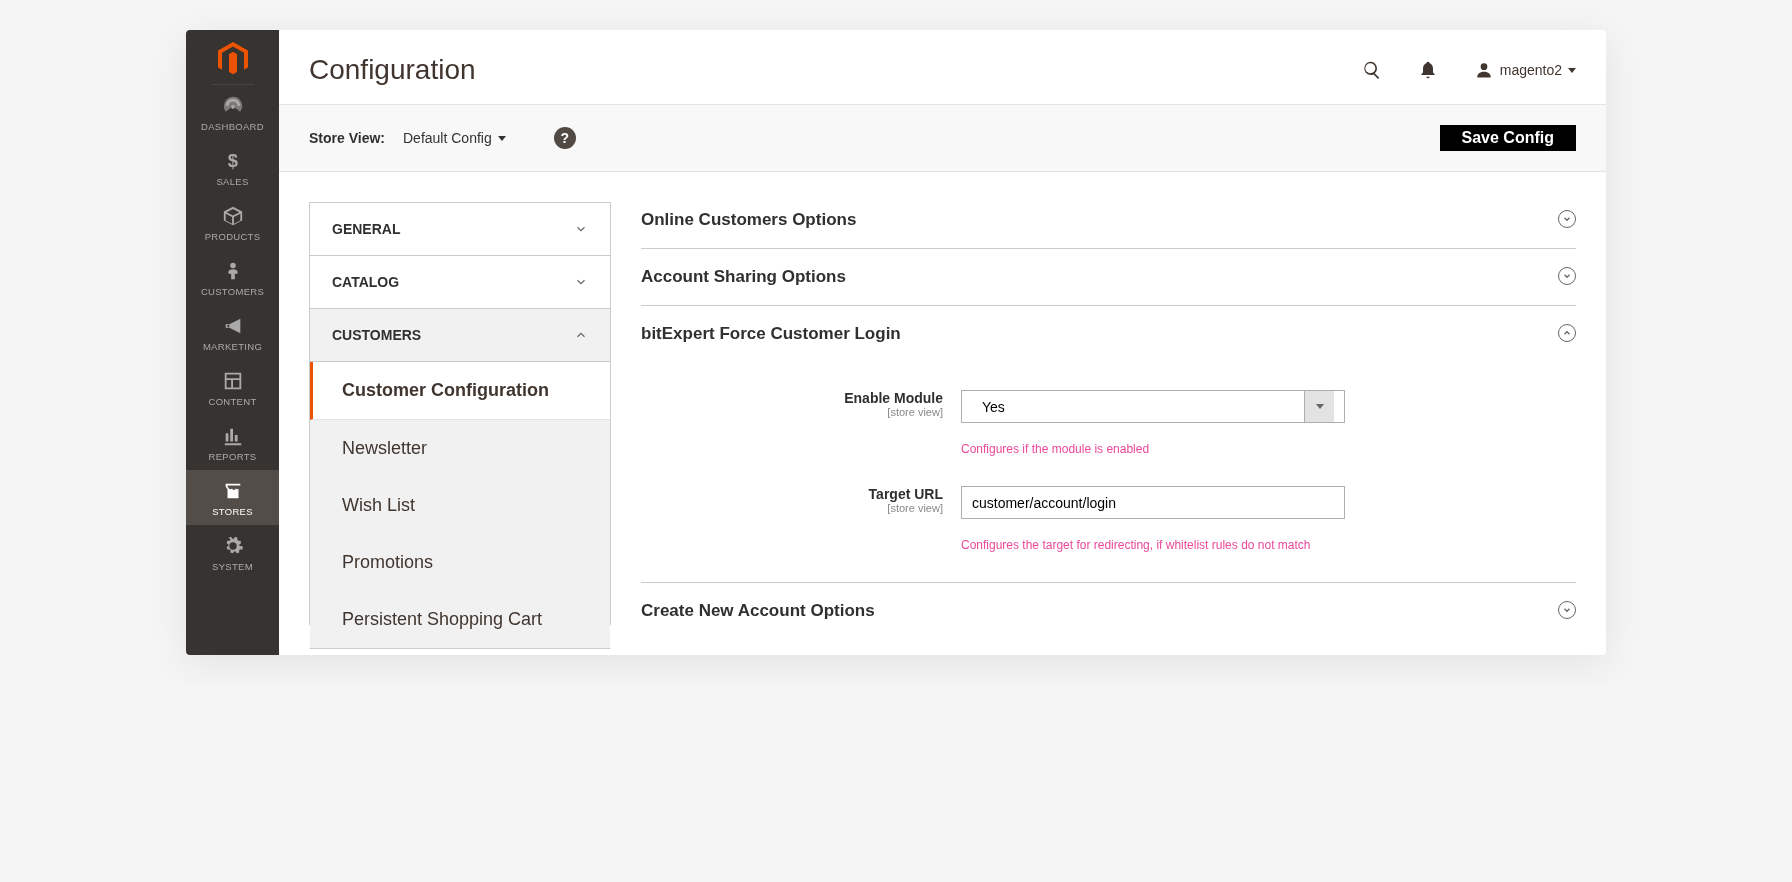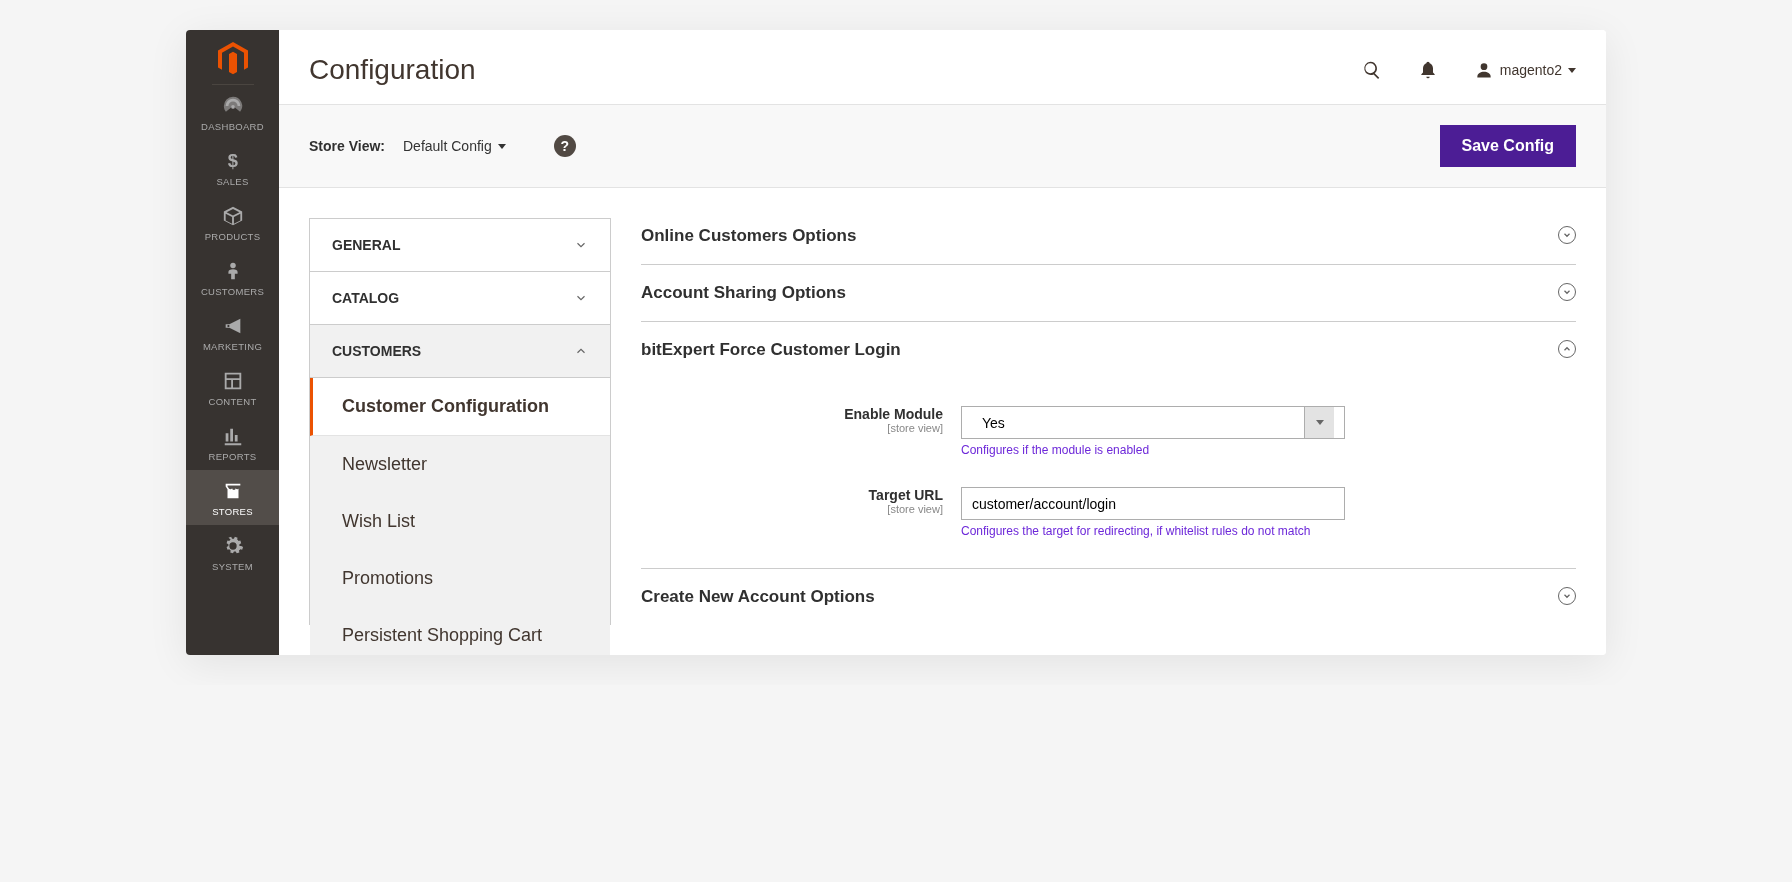--- a/index.html
+++ b/index.html
@@ -15,21 +15,21 @@
 .header-row { display: flex; justify-content: space-between; align-items: center; padding: 24px 30px 18px; }
 .page-title { font-size: 28px; font-weight: 400; color: #41362f; }
 .header-actions { display: flex; align-items: center; gap: 36px; }
 .header-actions svg { width: 20px; height: 20px; fill: #41362f; cursor:pointer;}
 .user-menu { display: flex; align-items: center; gap: 6px; font-size: 14px; color: #41362f; cursor:pointer;}
 .toolbar { background: #f8f8f8; border-top: 1px solid #e3e3e3; border-bottom: 1px solid #e3e3e3; padding: 20px 30px; display: flex; justify-content: space-between; align-items: center; }
 .store-view { display: flex; align-items: center; gap: 18px; font-size: 14px; justify-content: center; }
 .store-view-label { font-weight: 700; color: #303030;}
 .store-dropdown { display: flex; align-items: center; gap: 6px; cursor:pointer; color:#333;}
 .help-icon { width: 22px; height: 22px; background: #514943; border-radius: 50%; color: #fff; display: flex; align-items: center; justify-content: center; font-size: 14px; font-weight: 700; margin-left: 30px; cursor:pointer;}
-.save-btn { background: #4c1d95; color: #fff; border: none; padding: 12px 22px; font-size: 16px; font-weight: 600; cursor: pointer; }
+.save-btn { background: #000000; color: #fff; border: none; padding: 4px 22px; font-size: 16px; font-weight: 600; cursor: pointer; }
 .content-row { flex: 1; display: flex; padding: 30px; gap: 0; overflow:hidden;}
 .config-nav { width: 302px; border: 1px solid #ccc; border-bottom:none;}
 .config-tab { padding: 18px 22px; border-bottom: 1px solid #ccc; font-weight: 700; font-size: 14px; color: #303030; display: flex; justify-content: space-between; align-items: center; cursor:pointer; background:#fff;}
 .config-tab.expanded { background: #f1f1f1;}
 .chevron { width: 14px; height: 14px; }
 .sub-items { border-bottom: 1px solid #ccc; }
 .sub-item { padding: 18px 22px 18px 32px; font-size: 18px; color: #41362f; cursor:pointer; background:#f1f1f1;}
 .sub-item.active { background: #fff; font-weight: 600; border-left: 3px solid #eb5202; padding-left:29px; border-bottom:1px solid #e3e3e3;}
 .config-content { flex: 1; padding-left: 30px; }
 .section { border-bottom: 1px solid #ccc; padding: 18px 0; display: flex; justify-content: space-between; align-items: flex-start; cursor:pointer;}
@@ -38,21 +38,21 @@
 .section-body { padding: 28px 0 24px; border-bottom: 1px solid #ccc;}
 .form-row { display: flex; margin-bottom: 30px; }
 .form-row:last-child{margin-bottom:6px;}
 .form-label-col { width: 320px; text-align: right; padding-right: 18px; }
 .form-label { font-size: 14px; color: #303030; font-weight:600;}
 .form-scope { font-size: 11px; color: #888; }
 .form-field-col { width: 384px; }
 .form-select { width: 100%; height: 33px; border: 1px solid #adadad; font-size: 14px; padding: 0 20px; background:#fff; display:flex; align-items:center; justify-content:space-between;}
 .form-select-arrow { width: 30px; height: 31px; background: #e3e3e3; border-left:1px solid #adadad; margin-right:-10px; display:flex;align-items:center;justify-content:center;}
 .form-input { width: 100%; height: 33px; border: 1px solid #adadad; font-size: 14px; padding: 0 10px; }
-.form-hint { font-size: 12px; color: #6d28d9; margin-top: 4px; }
+.form-hint { font-size: 12px; color: #ec4899; margin-top: 19px; }
 .tri-down{width:0;height:0;border-left:4px solid transparent;border-right:4px solid transparent;border-top:5px solid currentColor;display:inline-block;}
 </style>
 </head>
 <body>
 
 <div class="container">
 
   <div class="sidebar">
     <div class="logo-box">
       <svg width="30" height="34" viewBox="0 0 30 34" fill="#eb5202">

